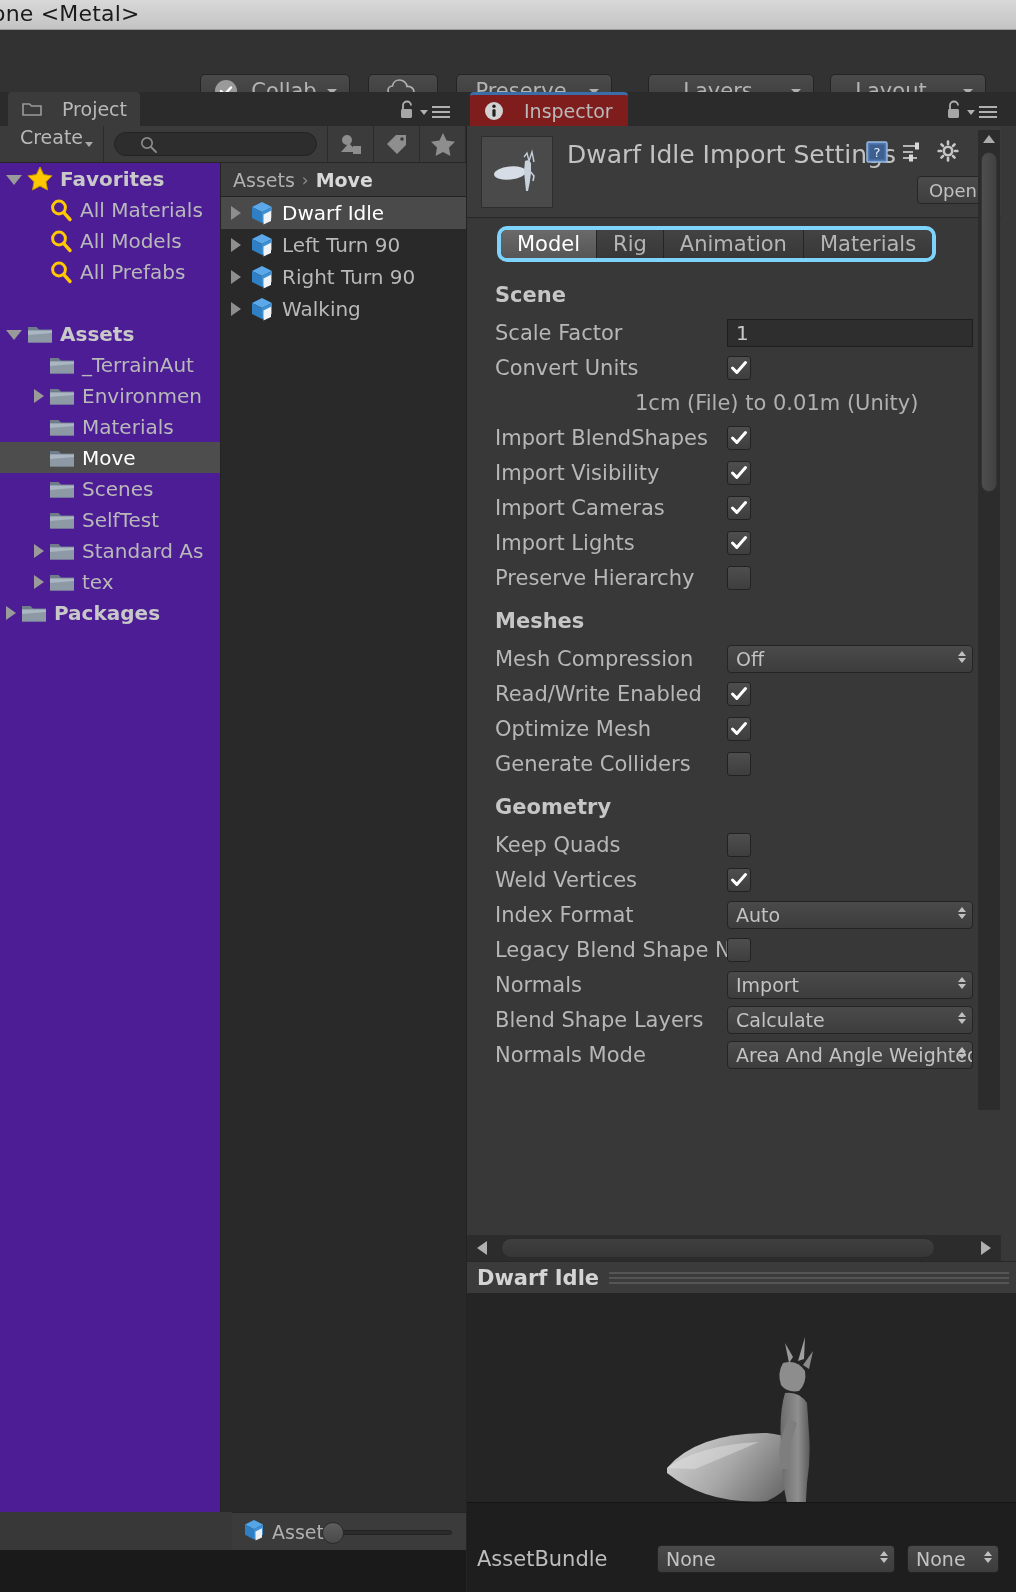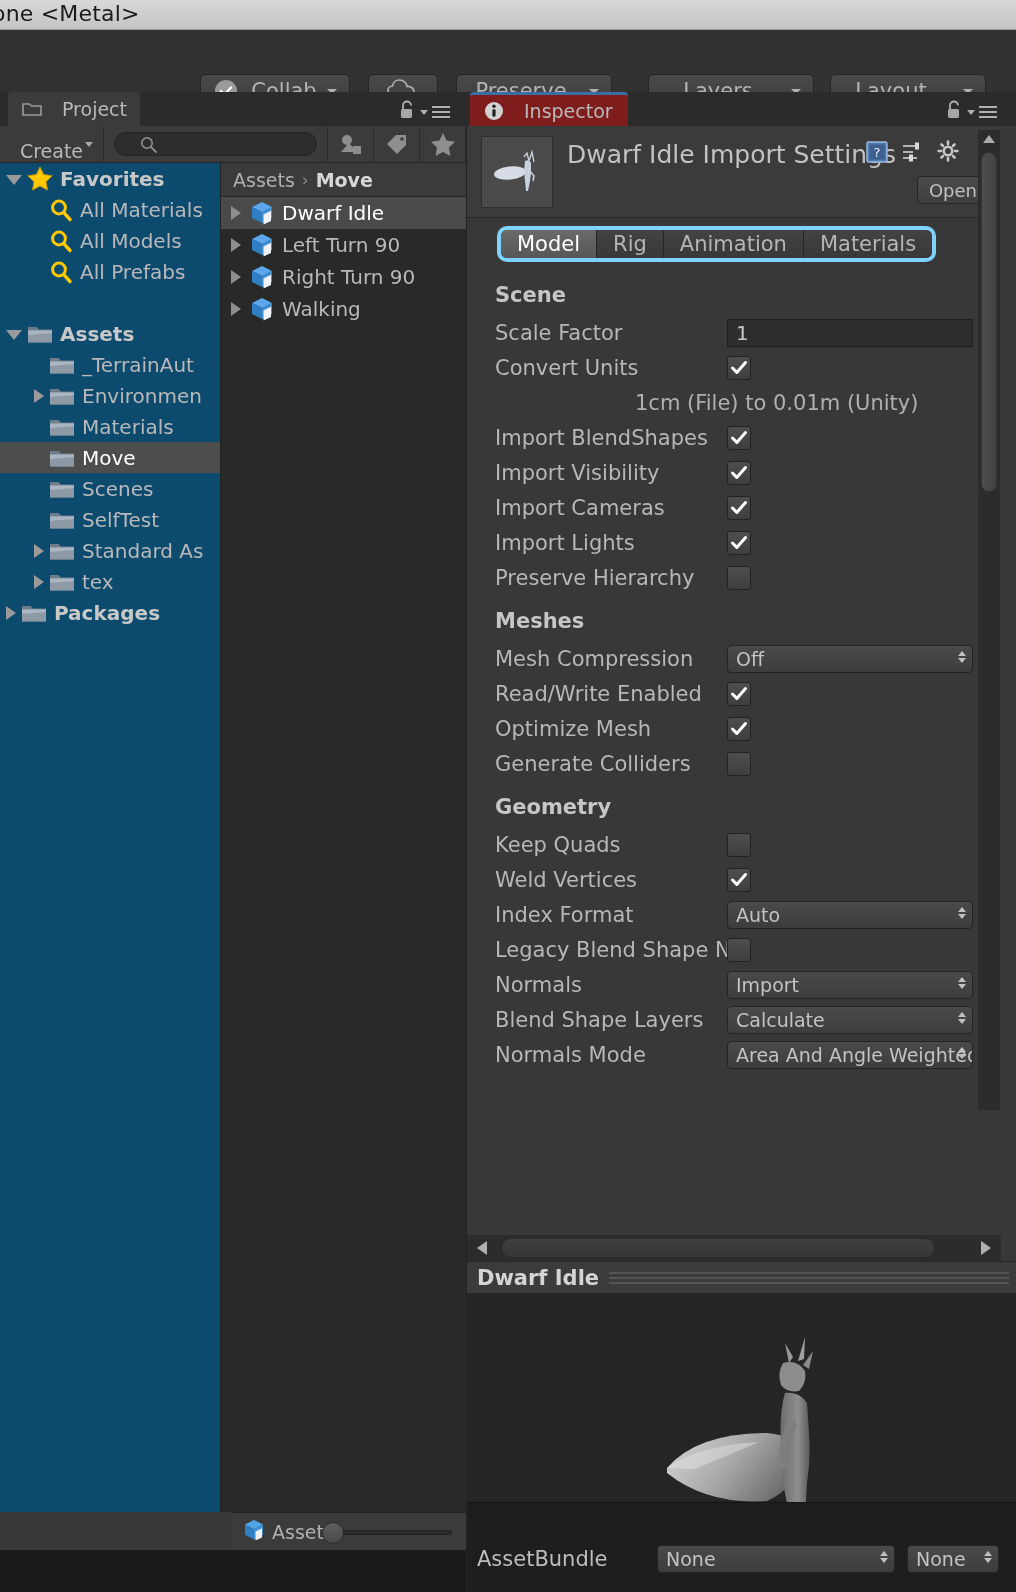--- a/index.html
+++ b/index.html
@@ -93,21 +93,21 @@
   #project-panel {
     position: absolute; left: 0; top: 126px; width: 466px; height: 1424px;
     background: #383838;
   }
   .proj-toolbar {
     position: absolute; left: 0; top: 0; width: 466px; height: 37px;
     background: #3b3b3b; border-bottom: 1px solid #262626;
     display: flex; align-items: center;
   }
   #create-btn {
-    width: 104px; height: 100%; display: flex; align-items: flex-end;
+    width: 104px; height: 100%; display: flex; align-items: flex-start;
     justify-content: center; color: #b9b9b9; font-size: 19px;
     border-right: 1px solid #2b2b2b; position: relative;
   }
   #create-btn .caret2 {
     position: absolute; right: 10px; top: 50%; margin-top: -2px;
     width: 0; height: 0; border-left: 4px solid transparent;
     border-right: 4px solid transparent; border-top: 5px solid #a8a8a8;
   }
   #search-wrap {
     flex: 1; height: 100%; display: flex; align-items: center;
@@ -123,21 +123,21 @@
     position: absolute; left: 140px; top: 10px; pointer-events: none;
   }
   .tb-icon-cell {
     width: 46px; height: 100%; display: flex; align-items: center;
     justify-content: center; border-right: 1px solid #2b2b2b;
   }
 
   
   #proj-tree {
     position: absolute; left: 0; top: 37px; width: 220px; height: 1349px;
-    background: #0c4a6e; overflow: hidden;
+    background: #4c1d95; overflow: hidden;
   }
   .tree-row {
     position: relative; height: 31px; display: flex; align-items: center;
     color: #b9b9b9; font-size: 20px; white-space: nowrap;
   }
   .tree-row.sel { background: #4d4d4d; color: #ffffff; }
   .tree-row.bold { font-weight: bold; color: #c8c8c8; }
   .tw {
     width: 0; height: 0; margin-right: 5px; flex: none;
     border-top: 7px solid transparent; border-bottom: 7px solid transparent;

